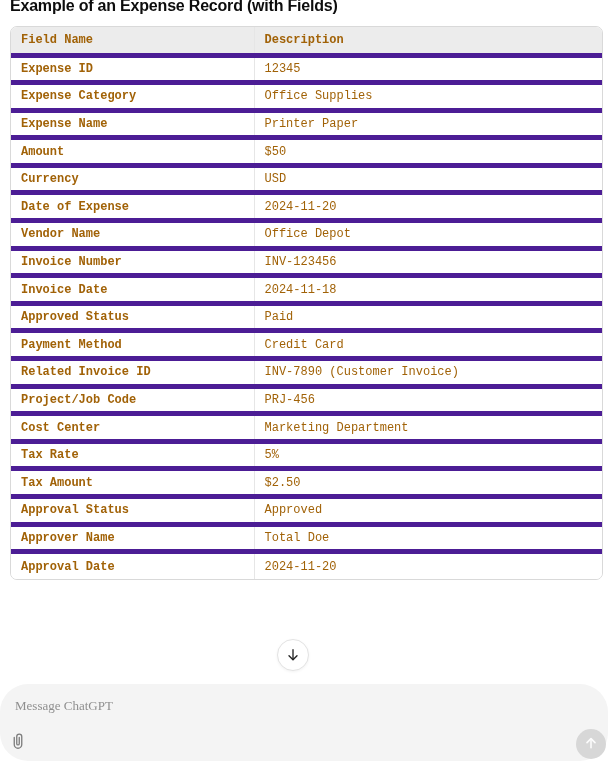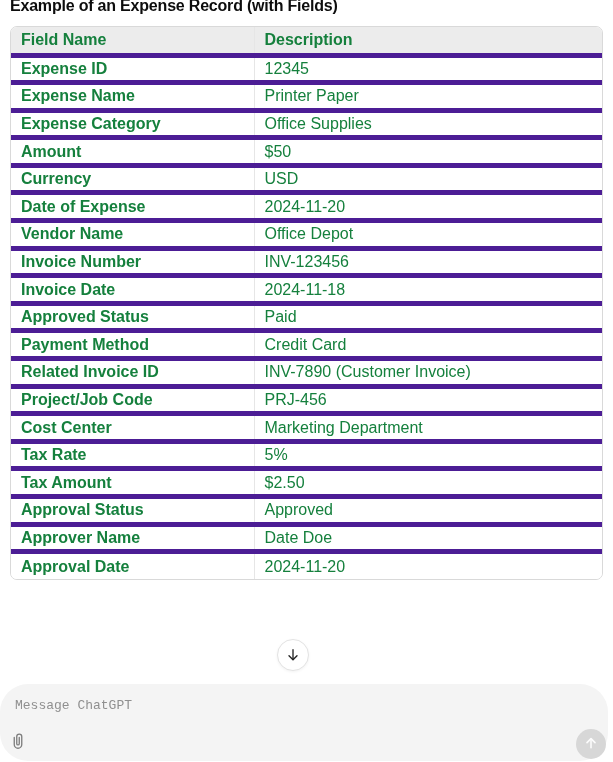--- a/index.html
+++ b/index.html
@@ -27,22 +27,23 @@
     width: 593px;
     border: 1px solid #d9d9d9;
     border-radius: 7px;
     overflow: hidden;
     background: #fff;
   }
   table {
     width: 100%;
     border-collapse: collapse;
     table-layout: fixed;
-    font-size: 16px;
-    color: #15803d;
+    font-size: 12px;
+    color: #a16207;
+    font-family: Liberation Mono, monospace;
   }
   th {
     height: 28px;
     background: #ececec;
     font-weight: 700;
     text-align: left;
     padding: 0 10px;
   }
   td {
     height: 27.6px;
@@ -82,21 +83,21 @@
     z-index: 2;
   }
   .composer-input {
     position: absolute;
     left: 15px; top: 698px;
     width: 570px; height: 18px;
     background: transparent;
     border: none;
     outline: none;
     resize: none;
-    font-family: Liberation Mono, monospace;
+    font-family: Liberation Serif, serif;
     font-size: 13px;
     color: #0d0d0d;
     z-index: 3;
   }
   .composer-input::placeholder { color: #8f8f8f; opacity: 1; }
   .attach-btn {
     position: absolute;
     left: 5px; top: 730px;
     width: 26px; height: 26px;
     background: transparent;
@@ -133,28 +134,28 @@
           <th>Field Name</th>
           <th>Description</th>
         </tr>
       </thead>
       <tbody>
           <tr>
             <td>Expense ID</td>
             <td>12345</td>
           </tr>
           <tr>
+            <td>Expense Category</td>
+            <td>Office Supplies</td>
+          </tr>
+          <tr>
             <td>Expense Name</td>
             <td>Printer Paper</td>
           </tr>
           <tr>
-            <td>Expense Category</td>
-            <td>Office Supplies</td>
-          </tr>
-          <tr>
             <td>Amount</td>
             <td>$50</td>
           </tr>
           <tr>
             <td>Currency</td>
             <td>USD</td>
           </tr>
           <tr>
             <td>Date of Expense</td>
             <td>2024-11-20</td>
@@ -198,21 +199,21 @@
           <tr>
             <td>Tax Amount</td>
             <td>$2.50</td>
           </tr>
           <tr>
             <td>Approval Status</td>
             <td>Approved</td>
           </tr>
           <tr>
             <td>Approver Name</td>
-            <td>Date Doe</td>
+            <td>Total Doe</td>
           </tr>
           <tr>
             <td>Approval Date</td>
             <td>2024-11-20</td>
           </tr>
         </tbody>
     </table>
   </div>
 
   <button class="scroll-down-btn">

